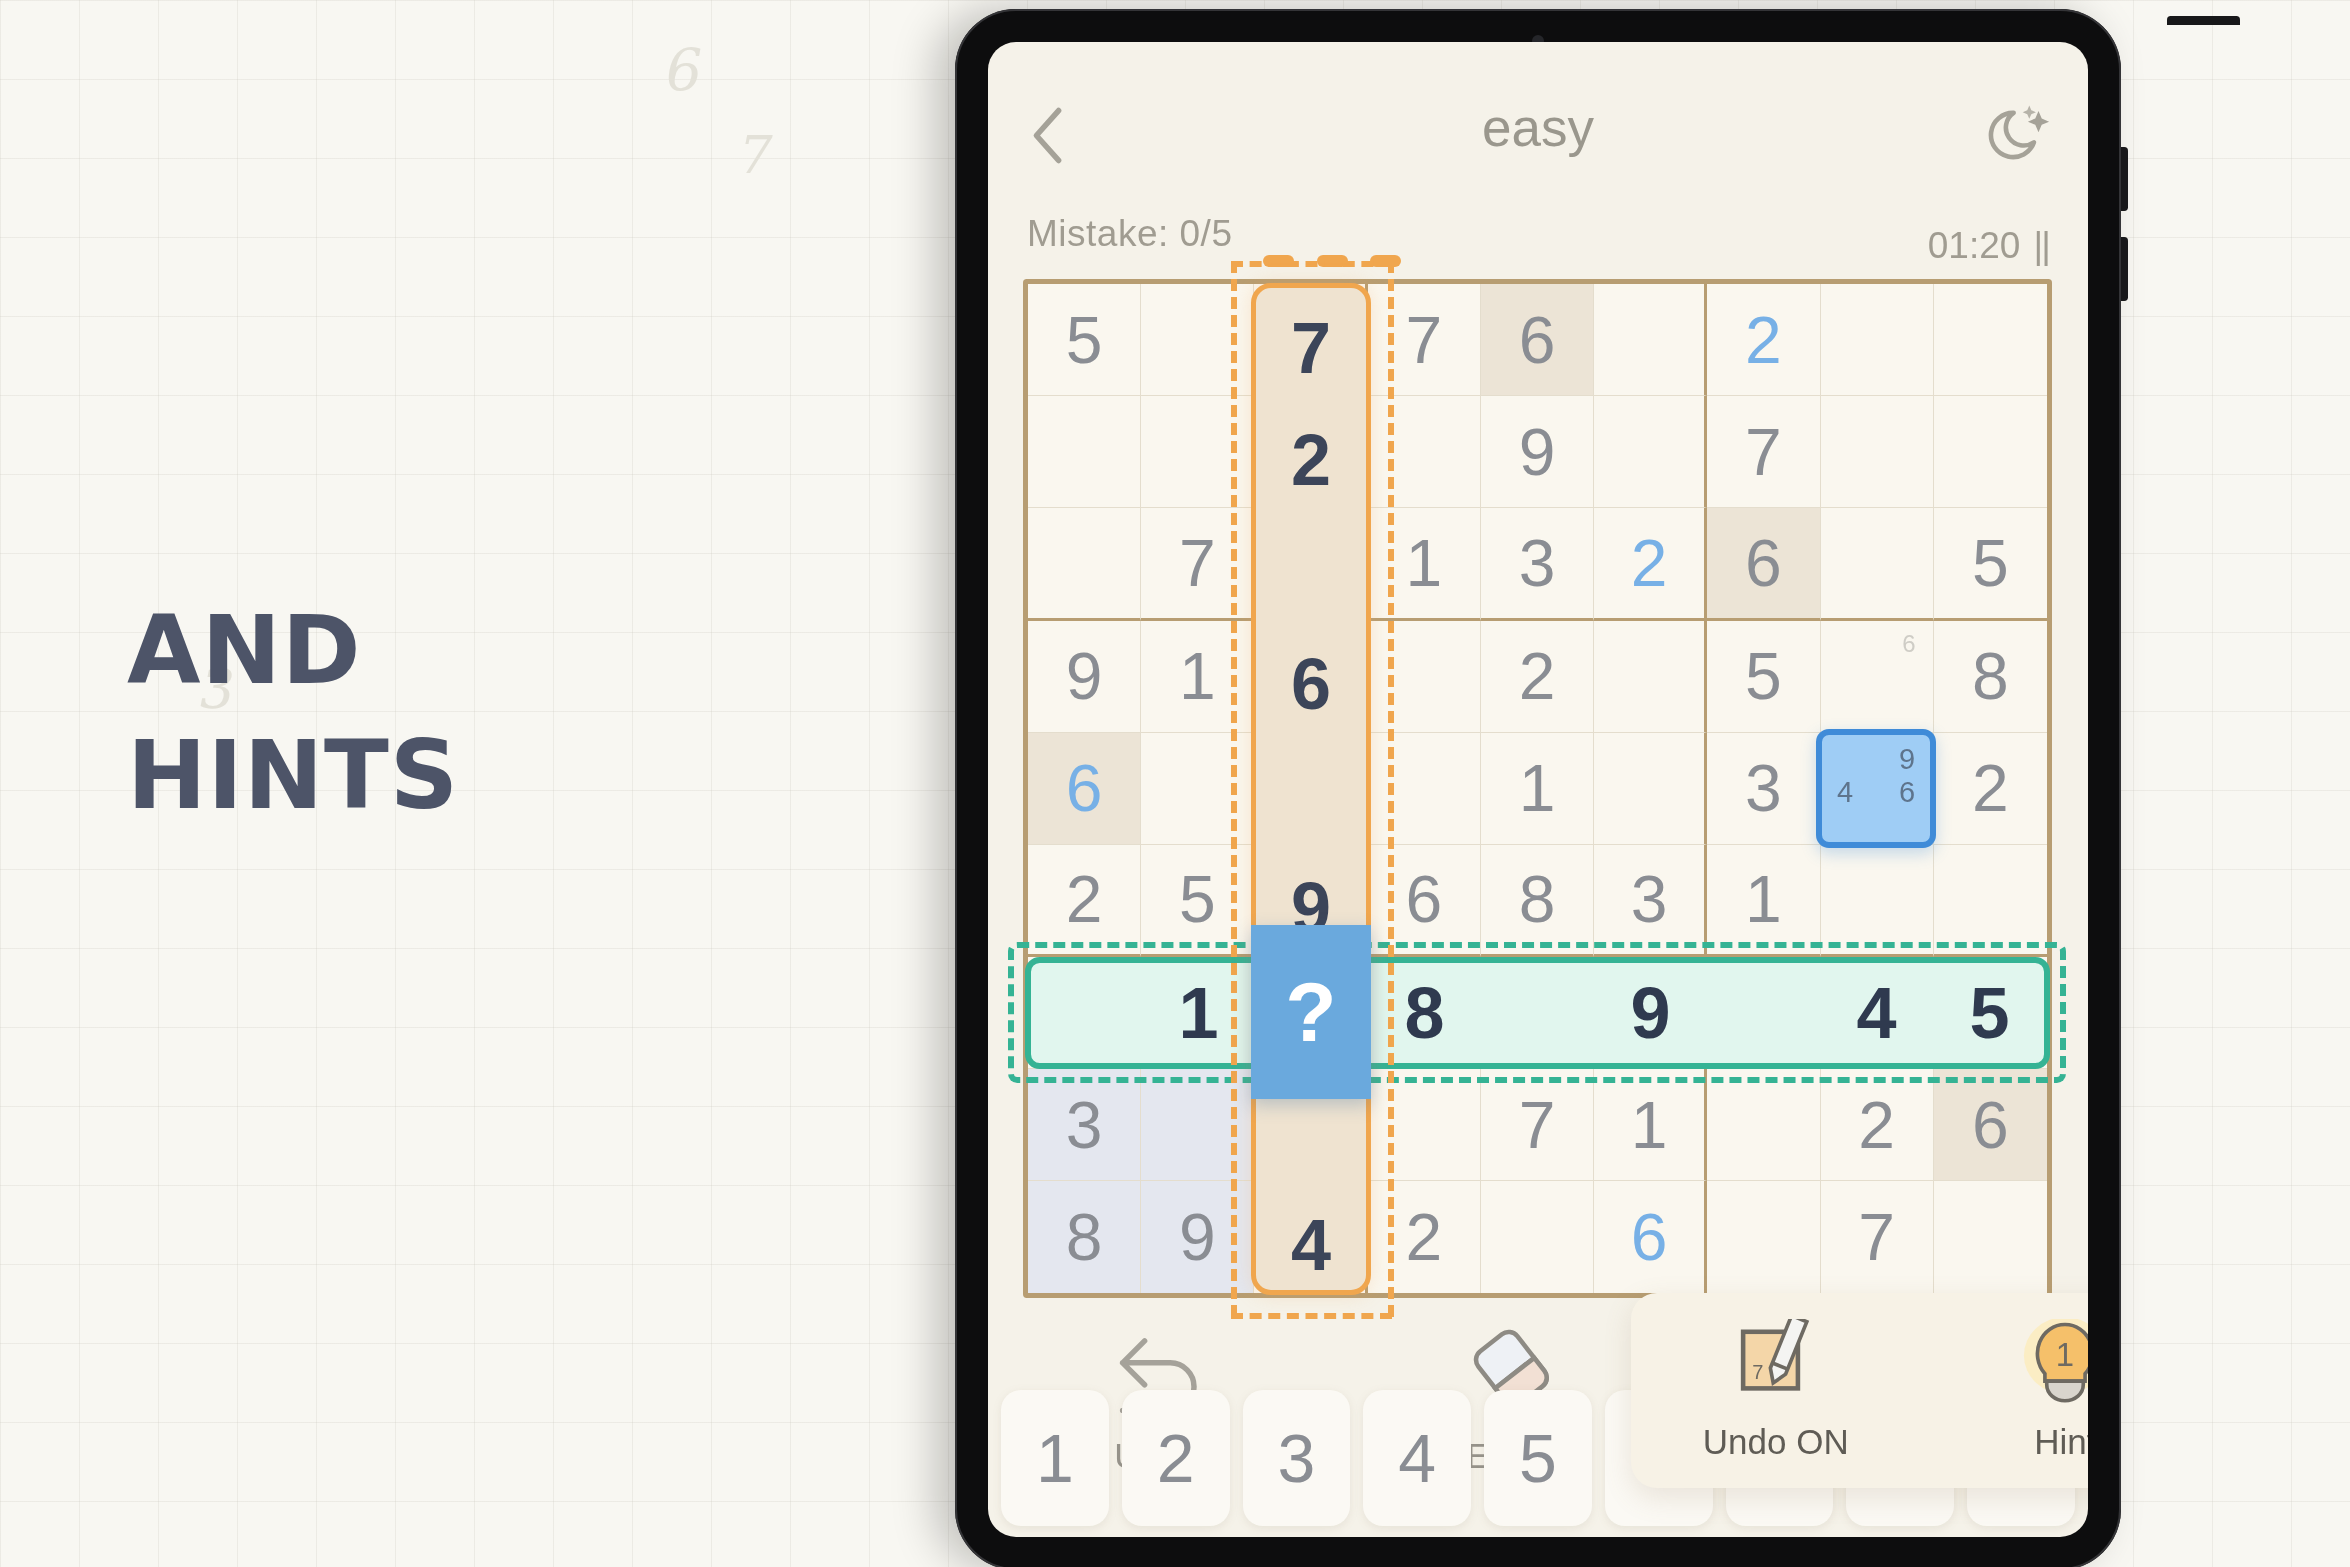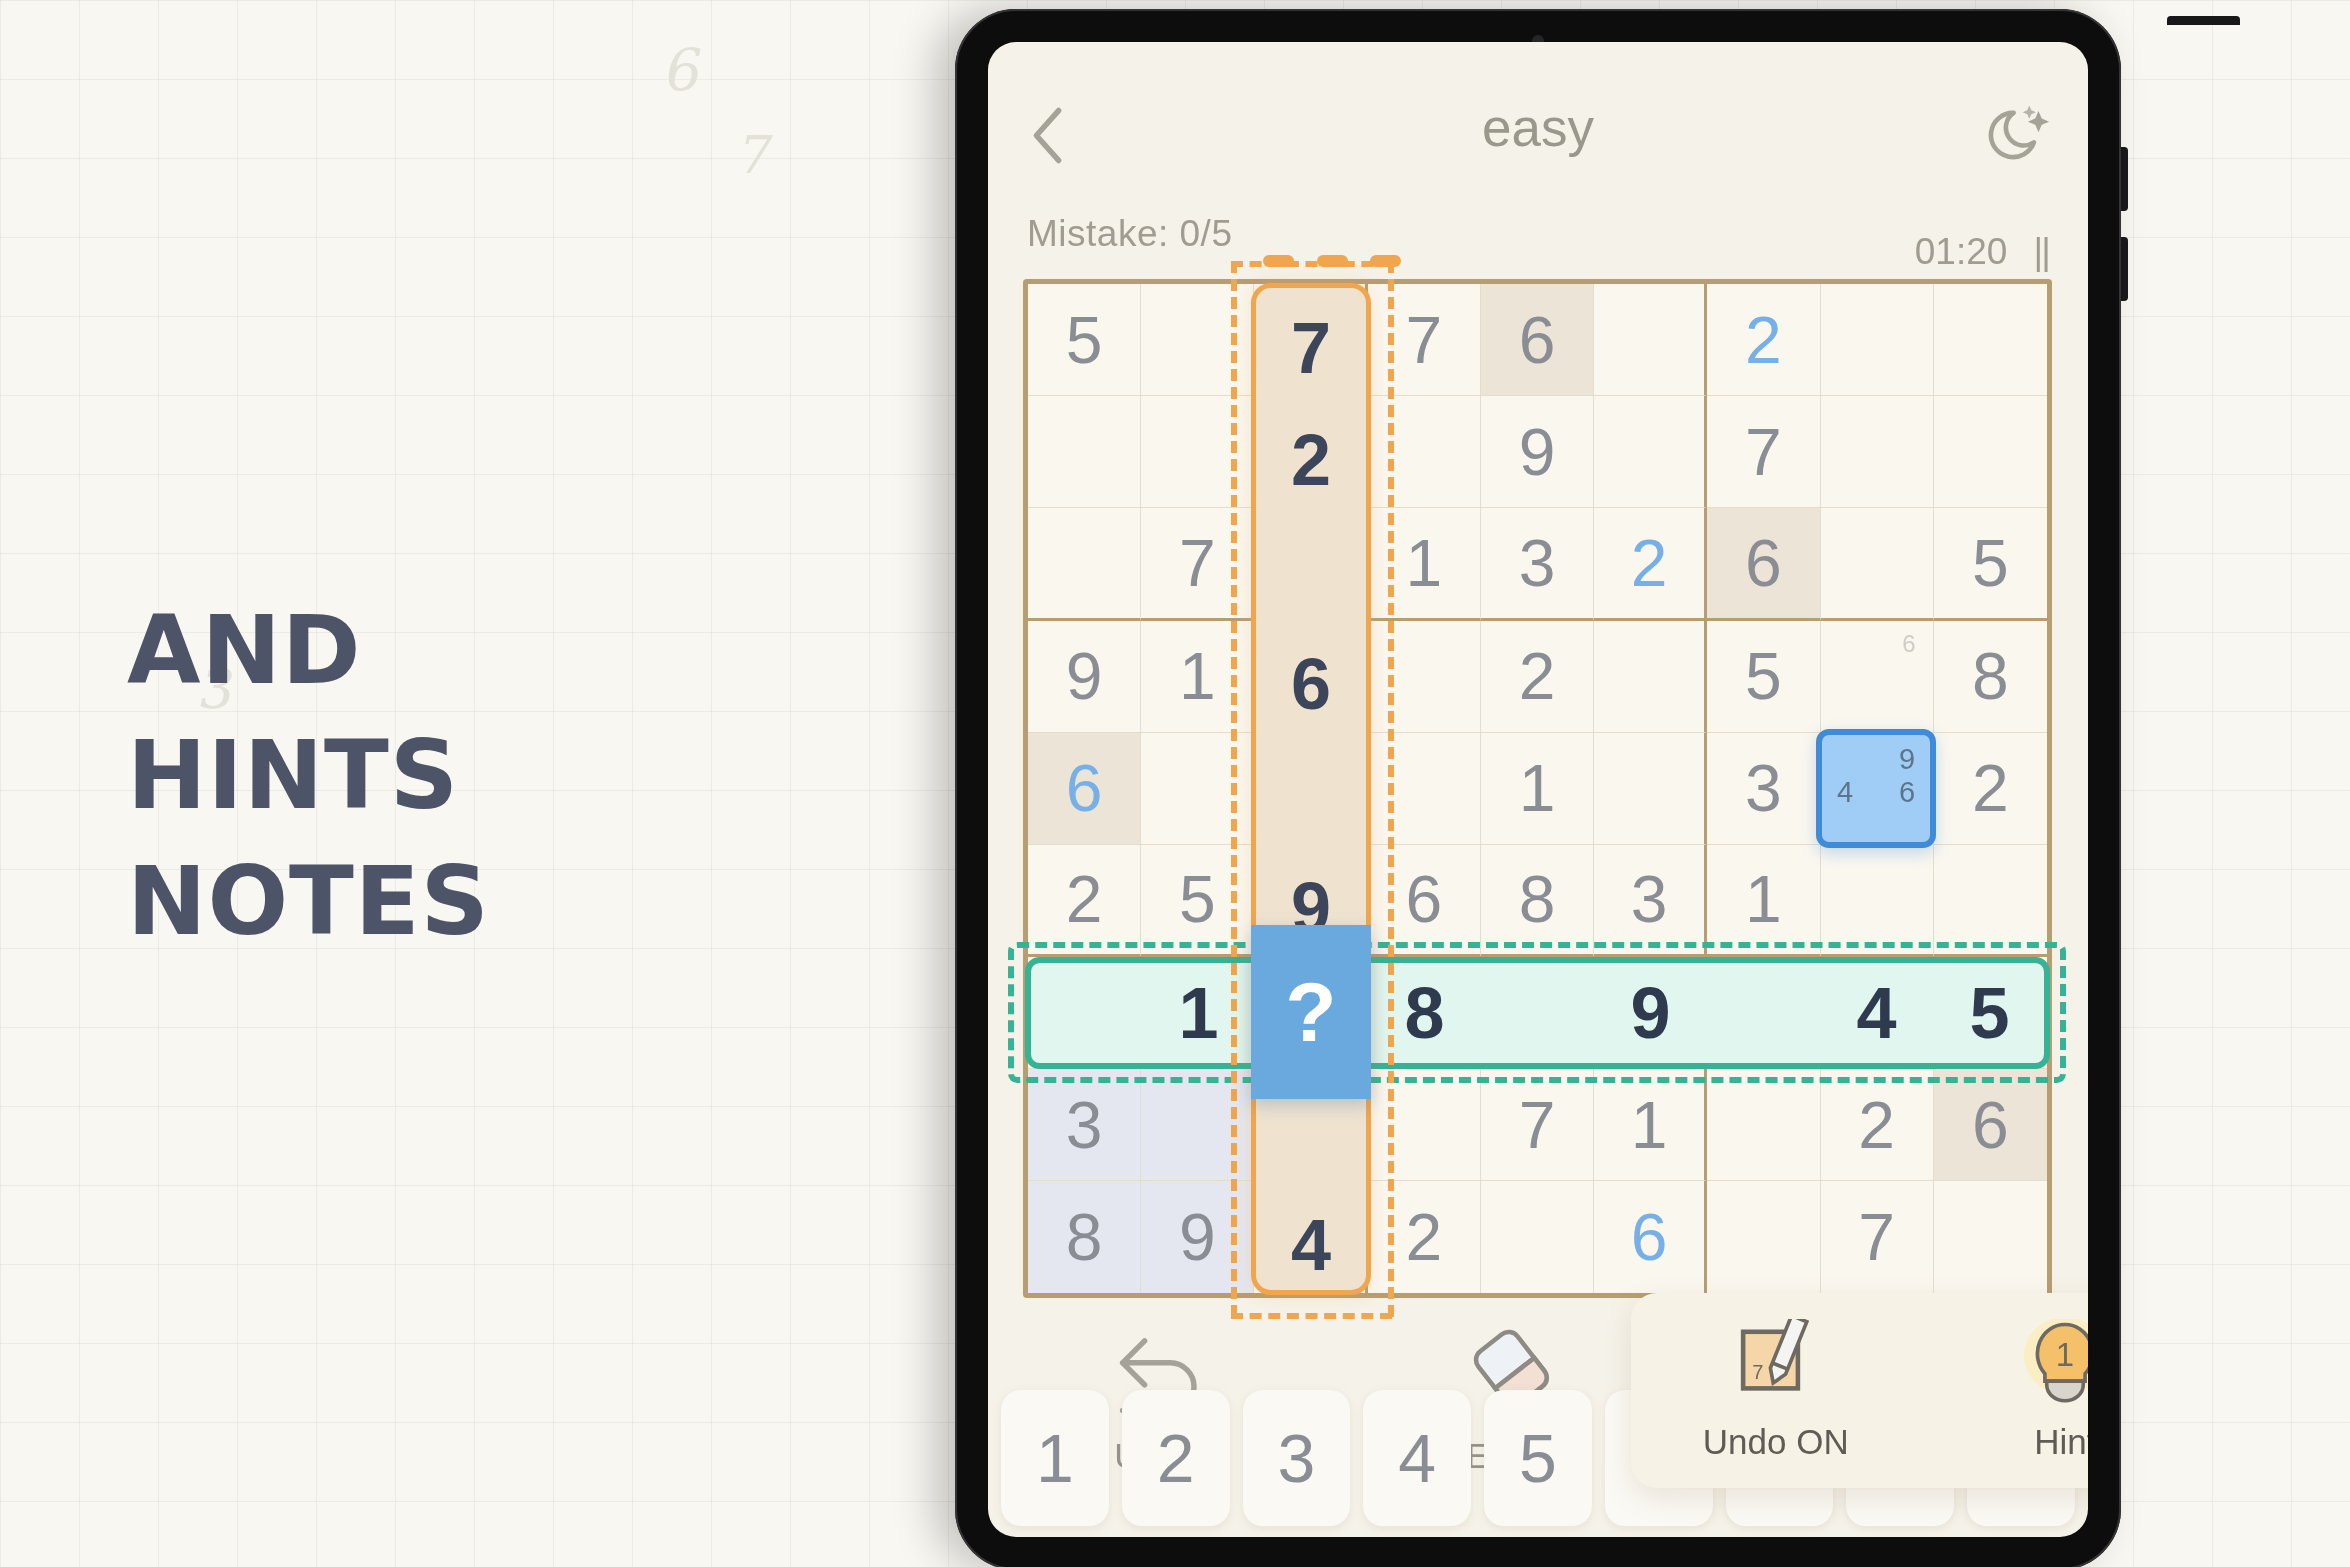--- a/index.html
+++ b/index.html
@@ -109,23 +109,23 @@
   
   #status-row {
     position: absolute; left: 0; right: 0; top: 171px; height: 51px;
   }
   #mistake-label {
     position: absolute; left: 39px; top: 0;
     font-size: 37px; color: #a09c91;
     letter-spacing: 0.5px;
   }
   #timer-wrap {
-    position: absolute; right: 39px; top: 18px;
+    position: absolute; right: 39px; top: 12px;
     font-size: 37px; color: #a09c91;
-    display:flex; align-items:center; gap:26px;
+    display:flex; align-items:center; gap:13px;
   }
   #pause-icon { display:inline-block; letter-spacing:-1.8px; }
 
   
   #board-wrap {
     position: absolute;
     left: 35px; top: 237px;
     width: 1029px; height: 1019px;
   }
   #board {
@@ -286,21 +286,20 @@
 
 <div id="bg-paper"></div>
 
 <div class="scribble" style="left:666px;top:37px;font-size:57px;">6</div>
 <div class="scribble" style="left:739px;top:124px;font-size:53px;">7</div>
 <div class="scribble" style="left:200px;top:657px;font-size:55px;">3</div>
 
 <div id="marketing">
   <div class="line">AND</div>
   <div class="line">HINTS</div>
-  <div class="line">NOTES</div>
 </div>
 
 <div id="tablet">
   <div id="btn-power" class="side-btn" style="right:auto;"></div>
   <div id="btn-vol-up" class="side-btn"></div>
   <div id="btn-vol-dn" class="side-btn"></div>
   <div id="camera"></div>
   <div id="tablet-inner-frame"></div>
 
   <div id="screen">

